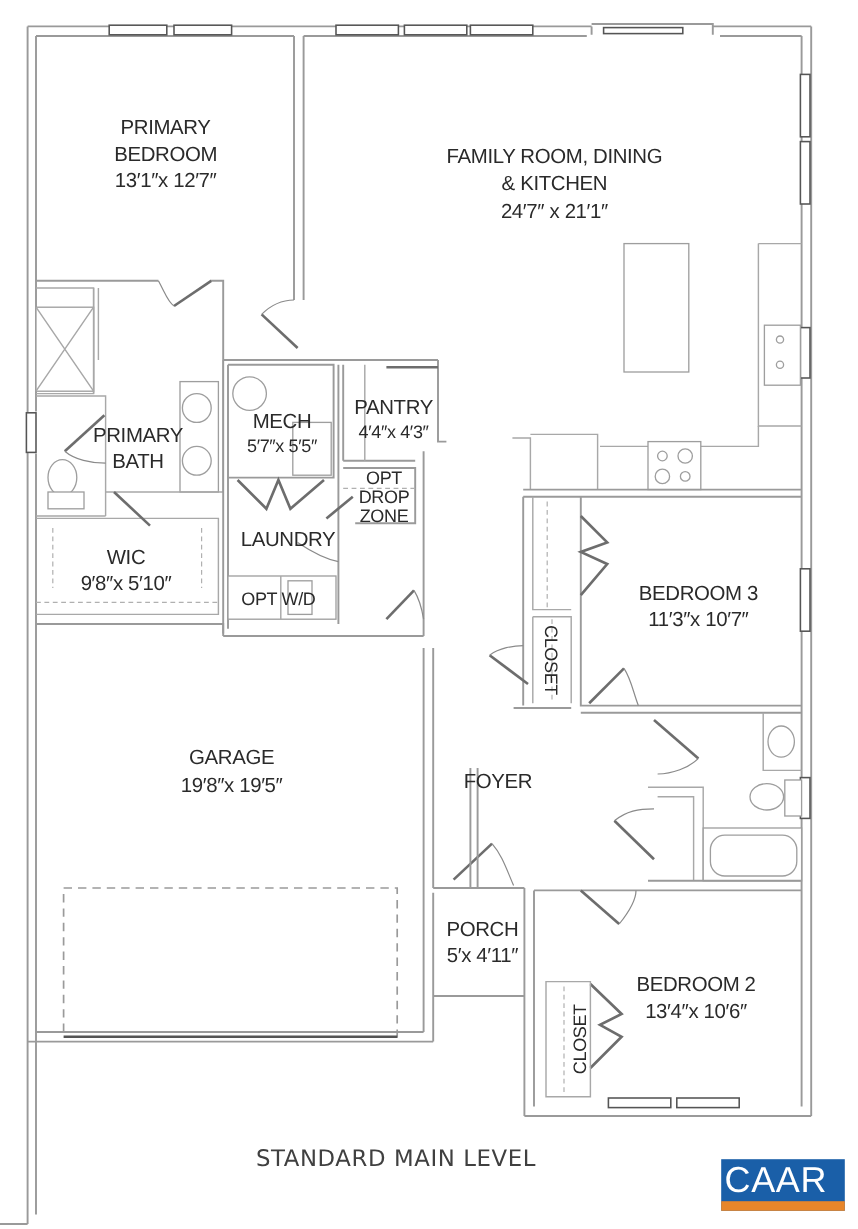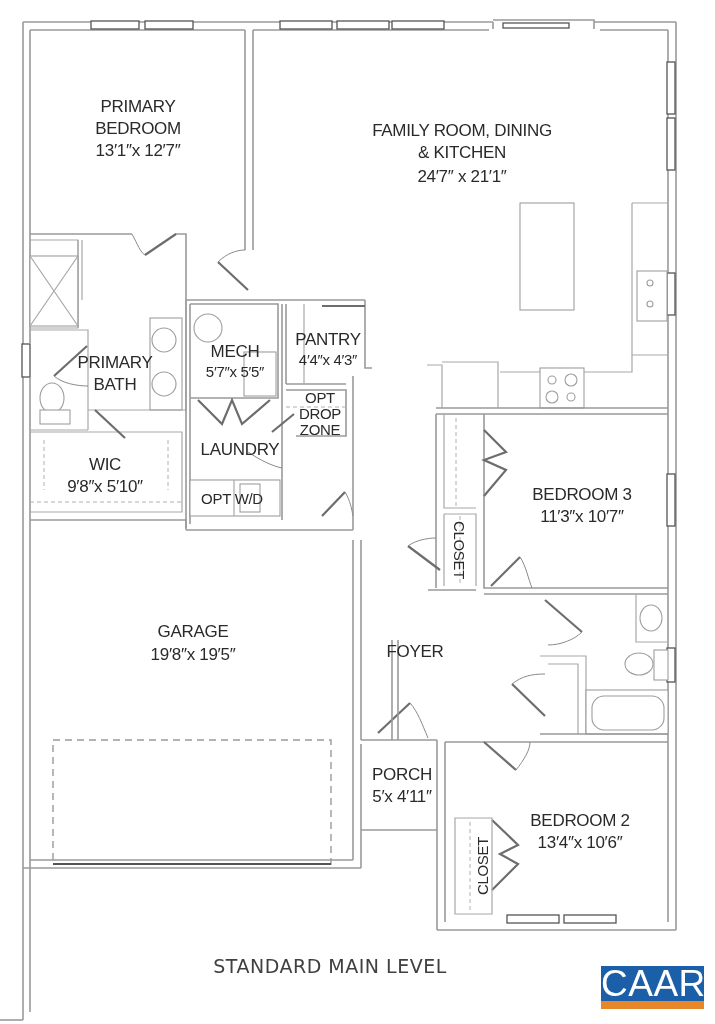--- a/index.html
+++ b/index.html
@@ -10,21 +10,21 @@
   .fixture { fill: #ffffff; stroke: #9e9e9e; stroke-width: 1.1; }
   .door { fill: none; stroke: #6d6d6d; stroke-width: 2.2; }
   .swing { fill: none; stroke: #8a8a8a; stroke-width: 1; }
   .window { fill: #ffffff; stroke: #555; stroke-width: 1.3; }
   .dash { fill: none; stroke: #9a9a9a; stroke-width: 1.4; stroke-dasharray: 7 5; }
   .dash-s { fill: none; stroke: #b0b0b0; stroke-width: 1; stroke-dasharray: 4 3; }
   .label { font-family: "Liberation Sans", sans-serif; font-size: 17px; fill: #2a2a2a; text-anchor: middle; letter-spacing: -0.3px; }
   .label-sm { font-family: "Liberation Sans", sans-serif; font-size: 15px; fill: #2a2a2a; text-anchor: middle; letter-spacing: -0.3px; }
   .title { position: absolute; left: 170px; top: 955px; width: 320px; text-align: center; font-family: "DejaVu Sans", sans-serif; font-size: 19px; color: #404040; letter-spacing: 0.5px; }
   .logo { position: absolute; left: 601px; top: 966px; width: 103px; height: 43px; background: #1a5fa8; }
-  .logo-text { position: absolute; left: 0; top: 1px; width: 91px; text-align: center; font-family: "Liberation Sans", sans-serif; font-size: 37px; color: #ffffff; letter-spacing: 0.5px; line-height: 34px; }
+  .logo-text { position: absolute; left: 0; top: 1px; width: 91px; text-align: center; font-family: "Liberation Sans", sans-serif; font-size: 30px; color: #ffffff; letter-spacing: 0.5px; line-height: 34px; }
   .logo-bar { position: absolute; left: 0; bottom: 0; width: 103px; height: 8px; background: #e8862a; }
 </style>
 </head>
 <body>
 
 <svg id="plan" viewBox="0 0 715 1024" xmlns="http://www.w3.org/2000/svg">
 
   <g>
 
     <path class="wall" d="M23 22 L493 22 M493 22 L493 29 M493 20 L594 20 L594 29 M594 22 L676 22"></path>

